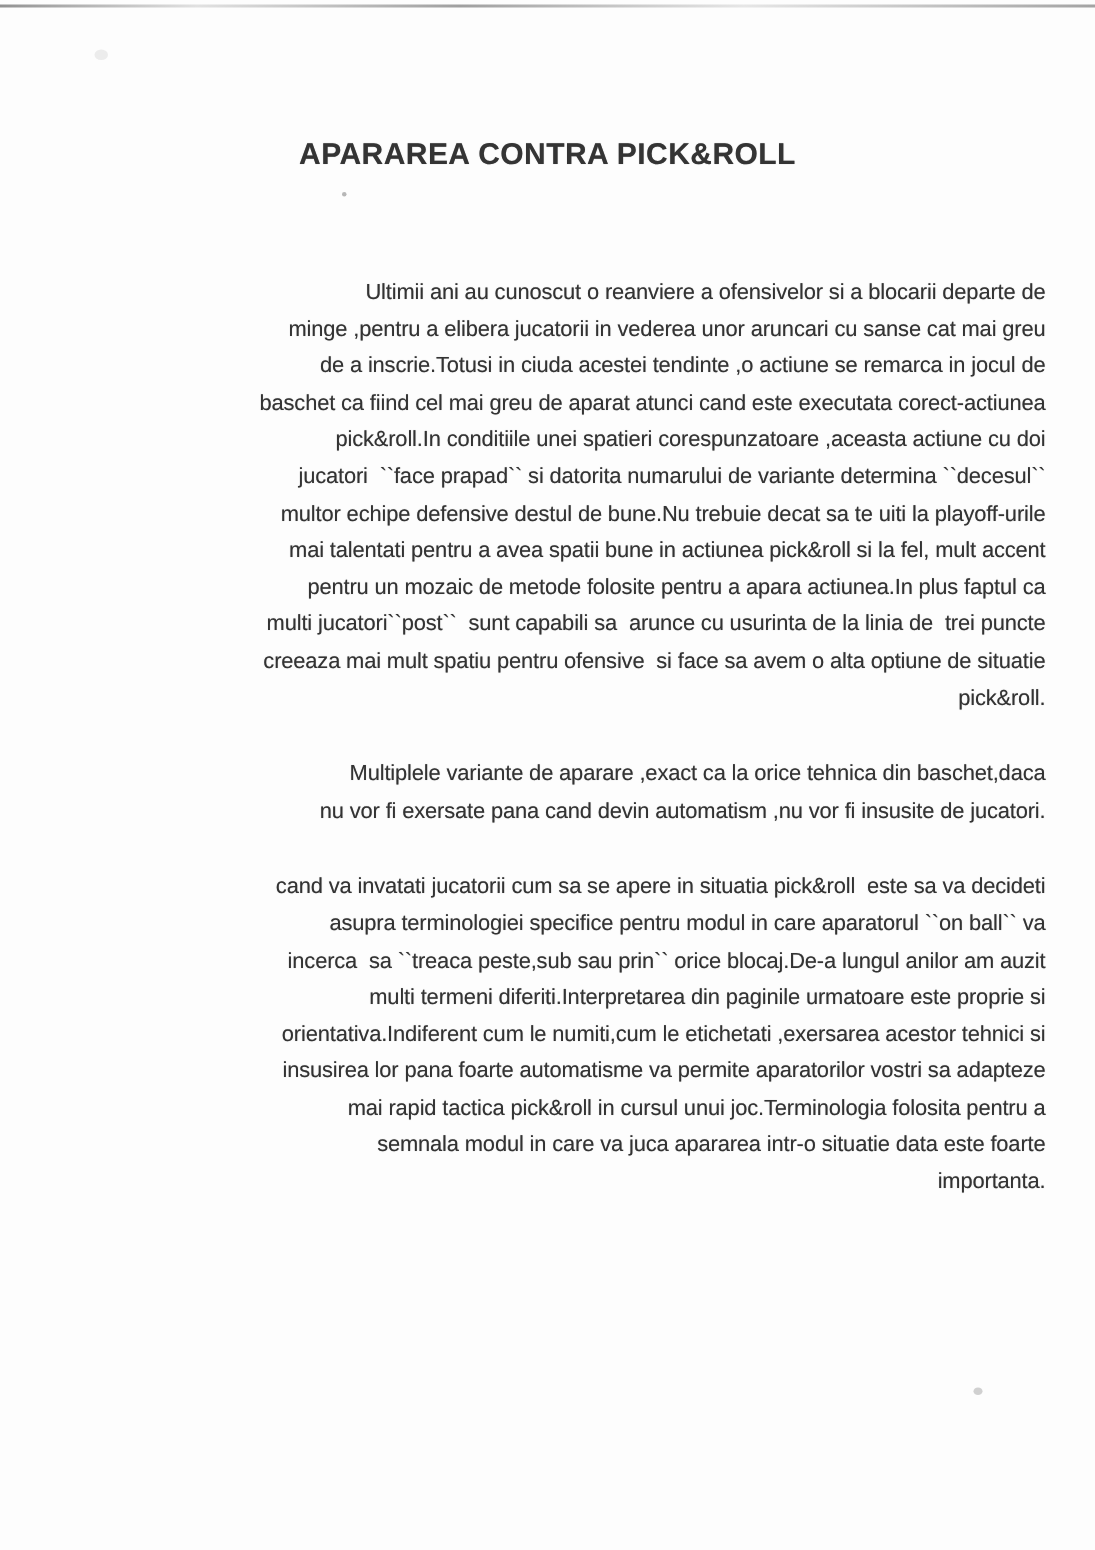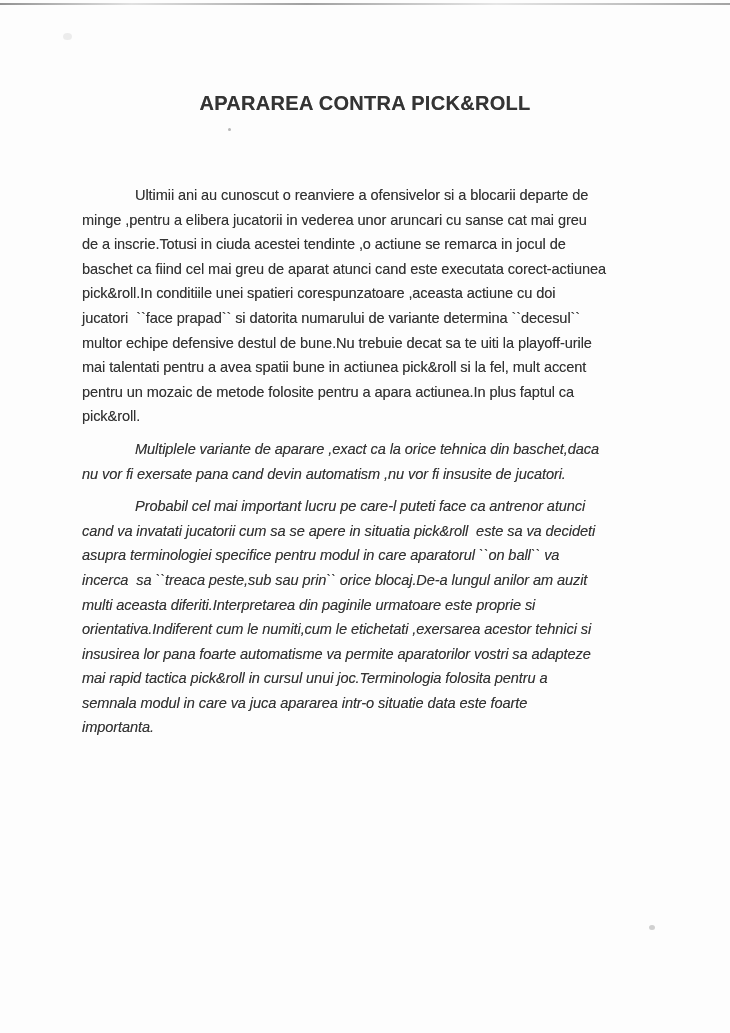--- a/index.html
+++ b/index.html
@@ -48,27 +48,27 @@
   .doc-body {
     position: absolute;
     top: 183px;
     left: 82px;
     width: 615px;
     color: #333333;
     font-size: 14.6px;
     line-height: 24.6px;
     letter-spacing: -0.1px;
     text-shadow: 0 0 0.5px rgba(55,55,55,0.5);
+    text-align: right;
   }
   .para {
     margin: 0;
   }
   .para + .para {
-    margin-top: 8px;
-    font-style: italic;
+    margin-top: 26px;
   }
   .line {
     display: block;
     white-space: pre;
   }
   .line.first {
     padding-left: 53px;
   }
   .artifact {
     position: absolute;
@@ -111,32 +111,33 @@
       <p class="para">
         <span class="line first">Ultimii ani au cunoscut o reanviere a ofensivelor si a blocarii departe de</span>
         <span class="line">minge ,pentru a elibera jucatorii in vederea unor aruncari cu sanse cat mai greu</span>
         <span class="line">de a inscrie.Totusi in ciuda acestei tendinte ,o actiune se remarca in jocul de</span>
         <span class="line">baschet ca fiind cel mai greu de aparat atunci cand este executata corect-actiunea</span>
         <span class="line">pick&amp;roll.In conditiile unei spatieri corespunzatoare ,aceasta actiune cu doi</span>
         <span class="line">jucatori  ``face prapad`` si datorita numarului de variante determina ``decesul``</span>
         <span class="line">multor echipe defensive destul de bune.Nu trebuie decat sa te uiti la playoff-urile</span>
         <span class="line">mai talentati pentru a avea spatii bune in actiunea pick&amp;roll si la fel, mult accent</span>
         <span class="line">pentru un mozaic de metode folosite pentru a apara actiunea.In plus faptul ca</span>
+        <span class="line">multi jucatori``post``  sunt capabili sa  arunce cu usurinta de la linia de  trei puncte</span>
+        <span class="line">creeaza mai mult spatiu pentru ofensive  si face sa avem o alta optiune de situatie</span>
         <span class="line">pick&amp;roll.</span>
       </p>
       <p class="para">
         <span class="line first">Multiplele variante de aparare ,exact ca la orice tehnica din baschet,daca</span>
         <span class="line">nu vor fi exersate pana cand devin automatism ,nu vor fi insusite de jucatori.</span>
       </p>
       <p class="para">
-        <span class="line first">Probabil cel mai important lucru pe care-l puteti face ca antrenor atunci</span>
         <span class="line">cand va invatati jucatorii cum sa se apere in situatia pick&amp;roll  este sa va decideti</span>
         <span class="line">asupra terminologiei specifice pentru modul in care aparatorul ``on ball`` va</span>
         <span class="line">incerca  sa ``treaca peste,sub sau prin`` orice blocaj.De-a lungul anilor am auzit</span>
-        <span class="line">multi aceasta diferiti.Interpretarea din paginile urmatoare este proprie si</span>
+        <span class="line">multi termeni diferiti.Interpretarea din paginile urmatoare este proprie si</span>
         <span class="line">orientativa.Indiferent cum le numiti,cum le etichetati ,exersarea acestor tehnici si</span>
         <span class="line">insusirea lor pana foarte automatisme va permite aparatorilor vostri sa adapteze</span>
         <span class="line">mai rapid tactica pick&amp;roll in cursul unui joc.Terminologia folosita pentru a</span>
         <span class="line">semnala modul in care va juca apararea intr-o situatie data este foarte</span>
         <span class="line">importanta.</span>
       </p>
     </div>
   <div class="artifact artifact-speck"></div>
 </div>
 

